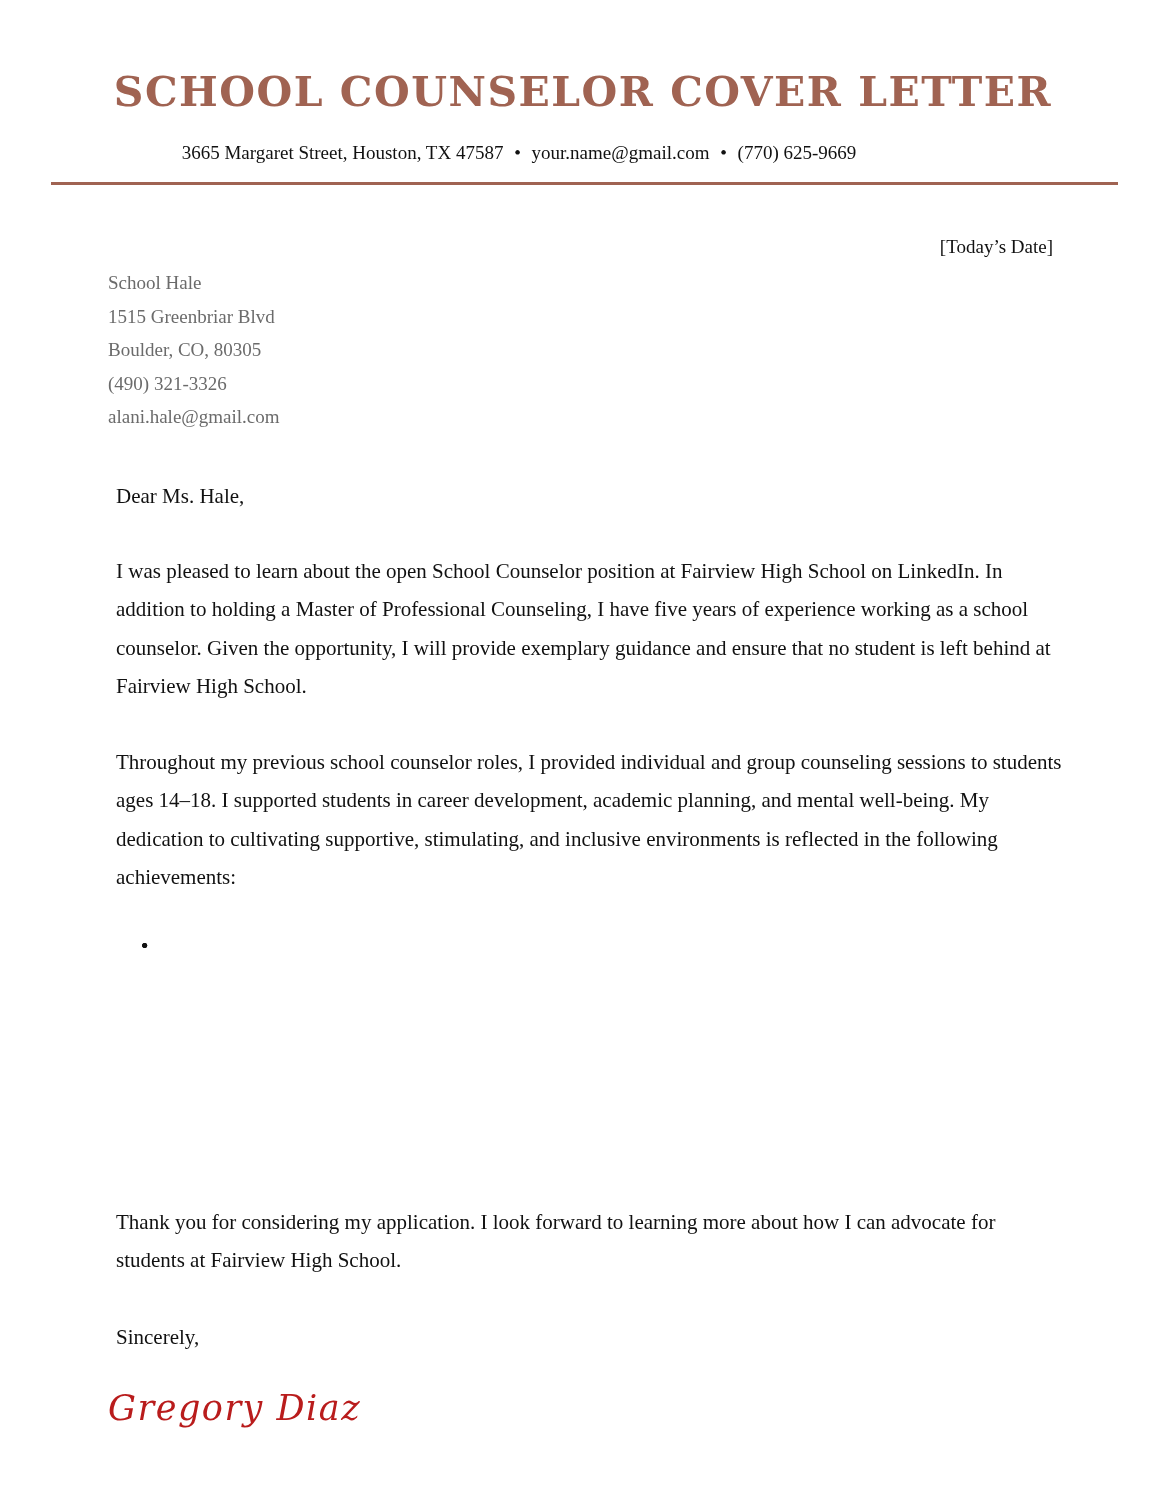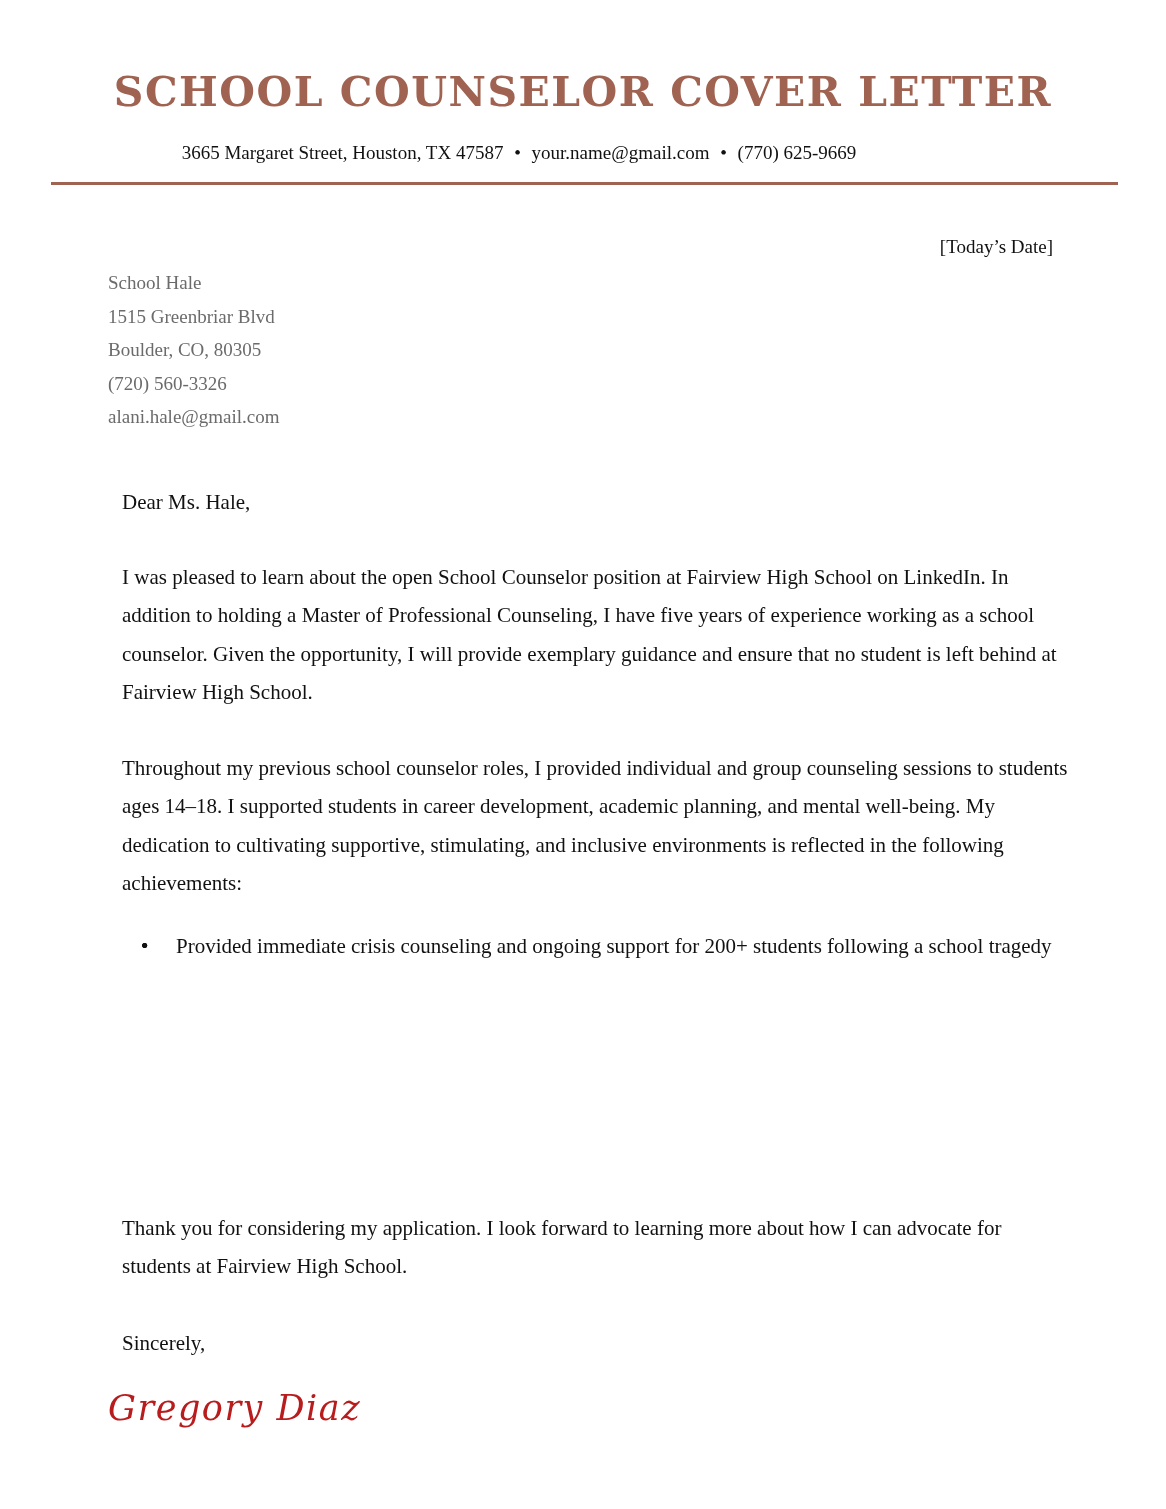--- a/index.html
+++ b/index.html
@@ -23,21 +23,21 @@
   .p2 { top: 735px; }
   .bullets { position: absolute; top: 927px; left: 108px; width: 950px; margin: 0; padding: 0;
              list-style: none; font-family: "Liberation Serif", serif; font-size: 21px;
              line-height: 38.3px; color: #111; }
   .bullets li { position: relative; padding-left: 68px; }
   .bullets li .dot { position: absolute; left: 33px; top: 0; }
   .p3 { top: 1195px; }
   .closing { top: 1310px; }
   .signature { position: absolute; top: 1388px; left: 108px; font-family: "DejaVu Serif", serif;
                font-style: italic; font-size: 35px; letter-spacing: 1.5px; color: #b91c1c; }
-  p { margin: 14px; }
+  p { margin: 8px; }
 </style>
 </head>
 <body>
 
 <div class="title">SCHOOL COUNSELOR COVER LETTER</div>
 
 <div class="contact">
   <span>3665 Margaret Street, Houston, TX 47587</span>
   <span class="sep">•</span>
   <span>your.name@gmail.com</span>
@@ -46,29 +46,29 @@
 </div>
 
 <div class="rule"></div>
 
 <div class="date">[Today’s Date]</div>
 
 <div class="recipient">
   <div>School Hale</div>
   <div>1515 Greenbriar Blvd</div>
   <div>Boulder, CO, 80305</div>
-  <div>(720) 560-3326</div>
+  <div>(490) 321-3326</div>
   <div>alani.hale@gmail.com</div>
 </div>
 
 <p class="body greet">Dear Ms. Hale,</p>
 <p class="body p1">I was pleased to learn about the open School Counselor position at Fairview High School on LinkedIn. In addition to holding a Master of Professional Counseling, I have five years of experience working as a school counselor. Given the opportunity, I will provide exemplary guidance and ensure that no student is left behind at Fairview High School.</p>
 <p class="body p2">Throughout my previous school counselor roles, I provided individual and group counseling sessions to students ages 14–18. I supported students in career development, academic planning, and mental well-being. My dedication to cultivating supportive, stimulating, and inclusive environments is reflected in the following achievements:</p>
 
 <ul class="bullets">
   <li><span class="dot">•</span></li>
   <li><span class="dot">•</span></li>
-  <li><span class="dot">•</span><span>Provided immediate crisis counseling and ongoing support for 200+ students following a school tragedy</span></li>
+  <li><span class="dot">•</span></li>
 </ul>
 
 <p class="body p3">Thank you for considering my application. I look forward to learning more about how I can advocate for students at Fairview High School.</p>
 <p class="body closing">Sincerely,</p>
 <div class="signature">Gregory Diaz</div>
 
 </body></html>

